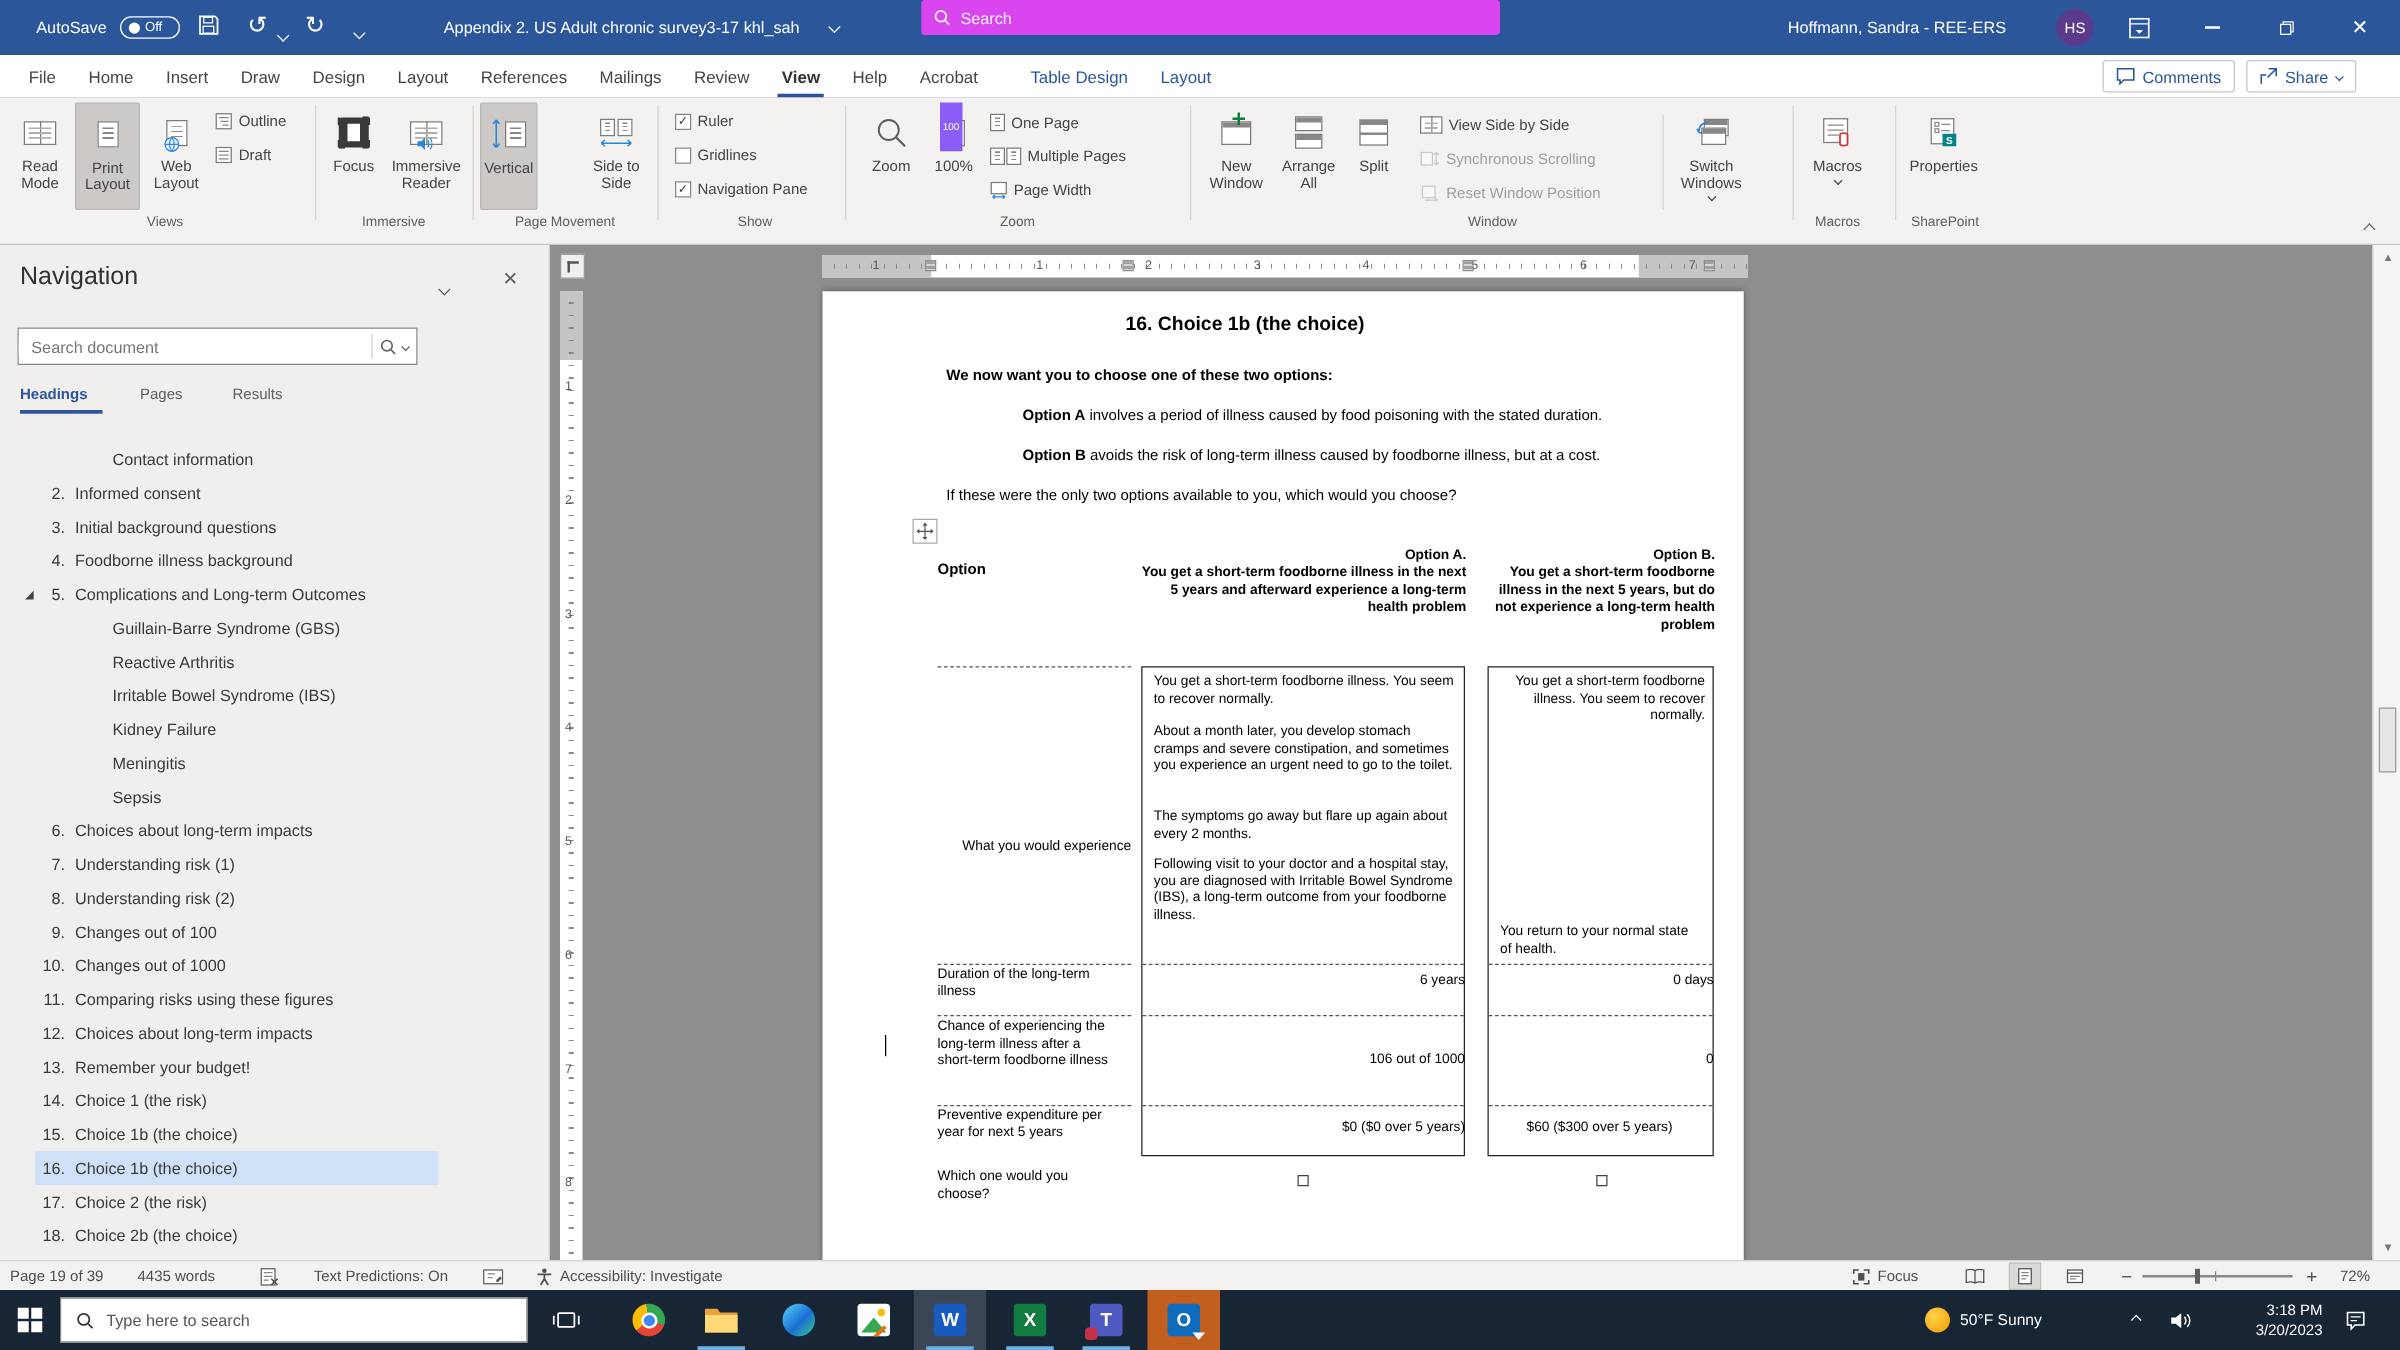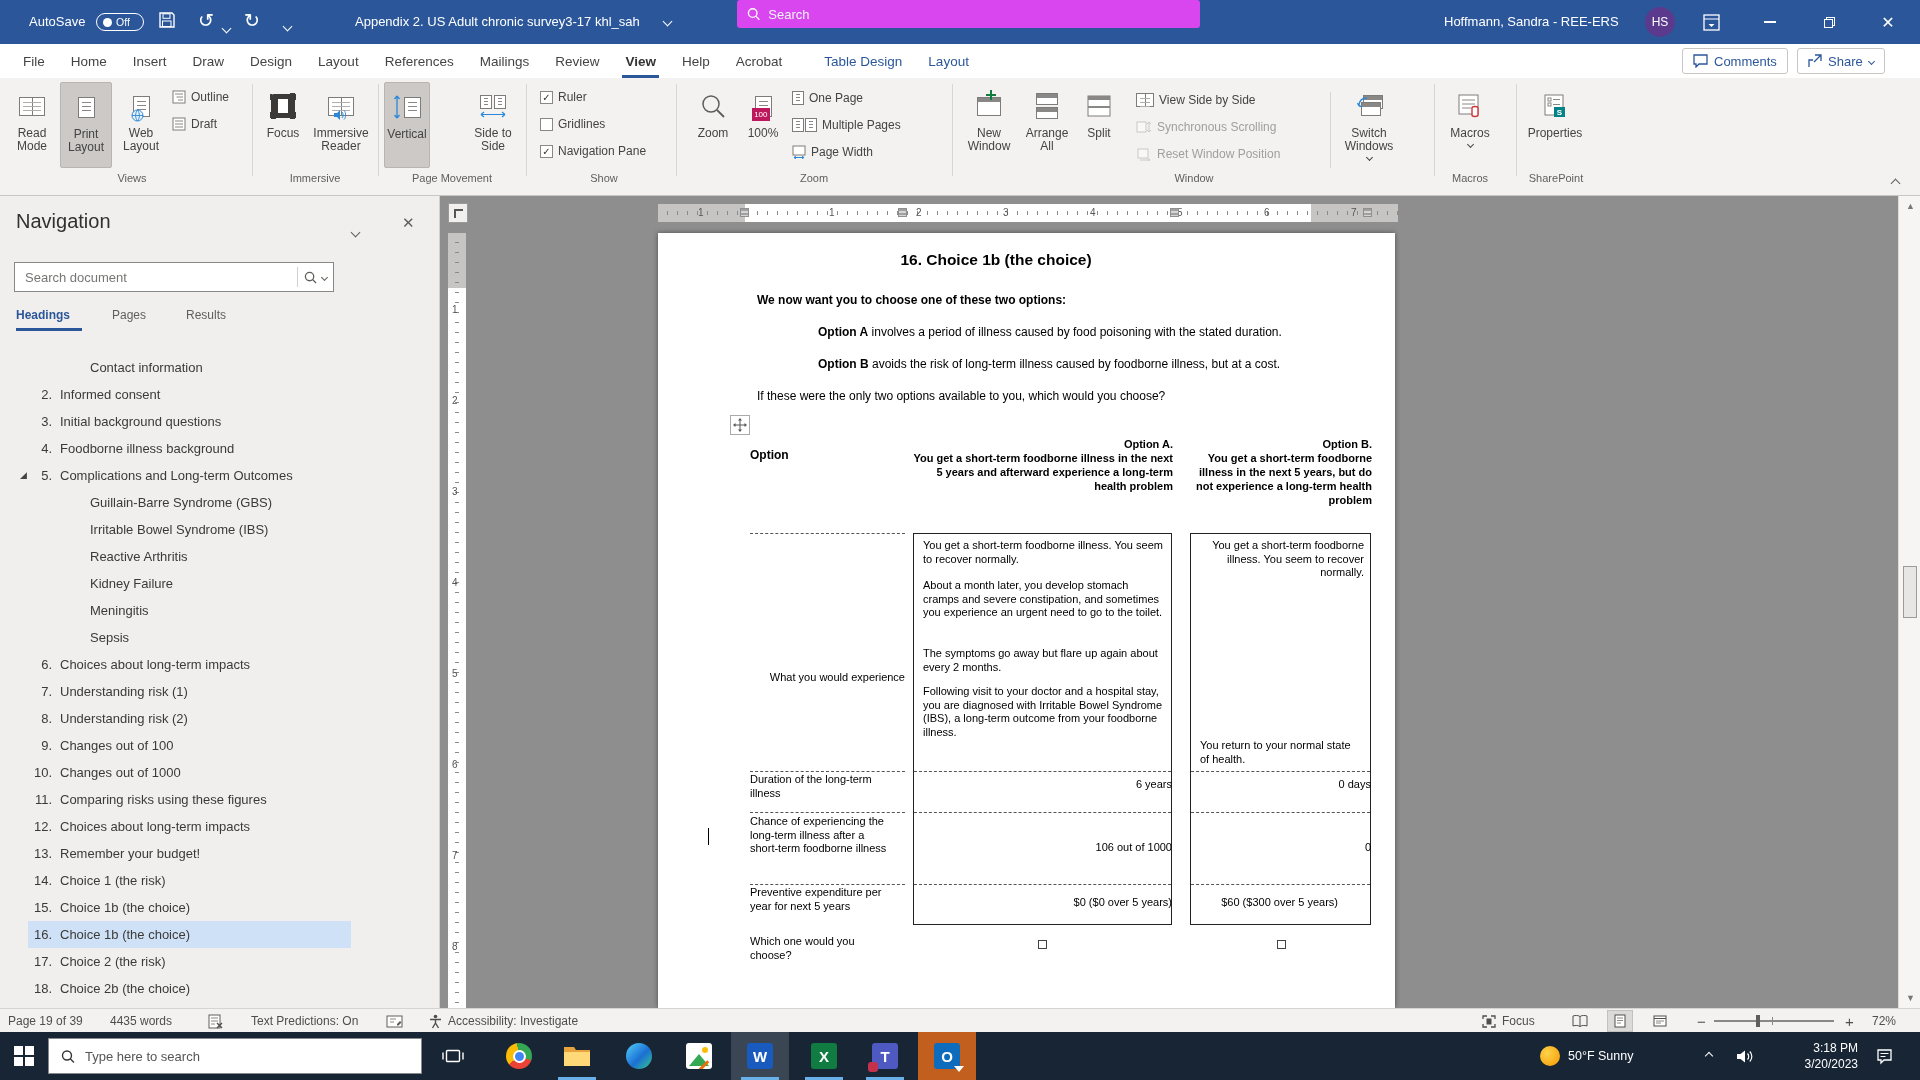--- a/index.html
+++ b/index.html
@@ -134,21 +134,21 @@
     <span>Appendix 2. US Adult chronic survey3-17 khl_sah</span>
     <span class="chv"></span>
   </span>
   <div class="ab tsearch">
     <svg width="14" height="14" viewBox="0 0 14 14">
         <circle cx="6" cy="6" r="4.5" fill="none" stroke="#fff" stroke-width="1.4"></circle>
         <path d="M9.5 9.5L13 13" stroke="#fff" stroke-width="1.4"></path>
       </svg>
     <input placeholder="Search" style="">
   </div>
-  <span class="ab" style="left:1444px;top:14px;width:235px;text-align:left">Hoffmann, Sandra - REE-ERS</span>
+  <span class="ab" style="left:1400px;top:14px;width:235px;text-align:center">Hoffmann, Sandra - REE-ERS</span>
   <span class="ab avatar">HS</span>
   <span class="ab winbtn" style="left:1688px">
       <svg width="17" height="17" viewBox="0 0 17 17">
         <rect x="1" y="1" width="15" height="15" fill="none" stroke="#fff" stroke-width="1.3"></rect>
         <path d="M1 5h15" stroke="#fff"></path>
         <path d="M8.5 13l-3-3h6z" fill="#fff"></path>
       </svg>
     </span>
   <span class="ab winbtn" style="left:1747px">
       <span style="width:12px;height:1.5px;background:#fff"></span>
@@ -298,21 +298,21 @@
         <svg width="26" height="26" viewBox="0 0 26 26">
           <circle cx="11" cy="11" r="8" fill="none" stroke="#5f5d5b" stroke-width="1.5"></circle>
           <path d="M17 17l7 7" stroke="#5f5d5b" stroke-width="1.8"></path>
         </svg>
       </span>
     <span>Zoom</span>
   </div>
   <div class="rb" style="left:742px;width:42px">
     <span class="ric" style="position:relative">
         <span class="pg"></span>
-        <span style="position:absolute;right:2px;bottom:3px;background:#be185d;color:#fff;font-size:8px;padding:0 2px">100</span>
+        <span style="position:absolute;right:2px;bottom:3px;background:#8b5cf6;color:#fff;font-size:8px;padding:13px 2px">100</span>
       </span>
     <span>100%</span>
   </div>
   <div class="rs" style="left:792px;top:11px">
       <span class="pg sm"></span>
       <span>One Page</span>
     </div>
   <div class="rs" style="left:792px;top:38px">
       <span style="display:flex;gap:1px">
         <span class="pg sm"></span>
@@ -465,24 +465,24 @@
       </div>
     <div class="nitem">
         <span class="tri">◢</span>
         <span class="num">5.</span>
         <span class="lbl">Complications and Long-term Outcomes</span>
       </div>
     <div class="nitem lvl2">
         <span class="lbl">Guillain-Barre Syndrome (GBS)</span>
       </div>
     <div class="nitem lvl2">
+        <span class="lbl">Reactive Arthritis</span>
+      </div>
+    <div class="nitem lvl2">
         <span class="lbl">Irritable Bowel Syndrome (IBS)</span>
-      </div>
-    <div class="nitem lvl2">
-        <span class="lbl">Reactive Arthritis</span>
       </div>
     <div class="nitem lvl2">
         <span class="lbl">Kidney Failure</span>
       </div>
     <div class="nitem lvl2">
         <span class="lbl">Meningitis</span>
       </div>
     <div class="nitem lvl2">
         <span class="lbl">Sepsis</span>
       </div>

